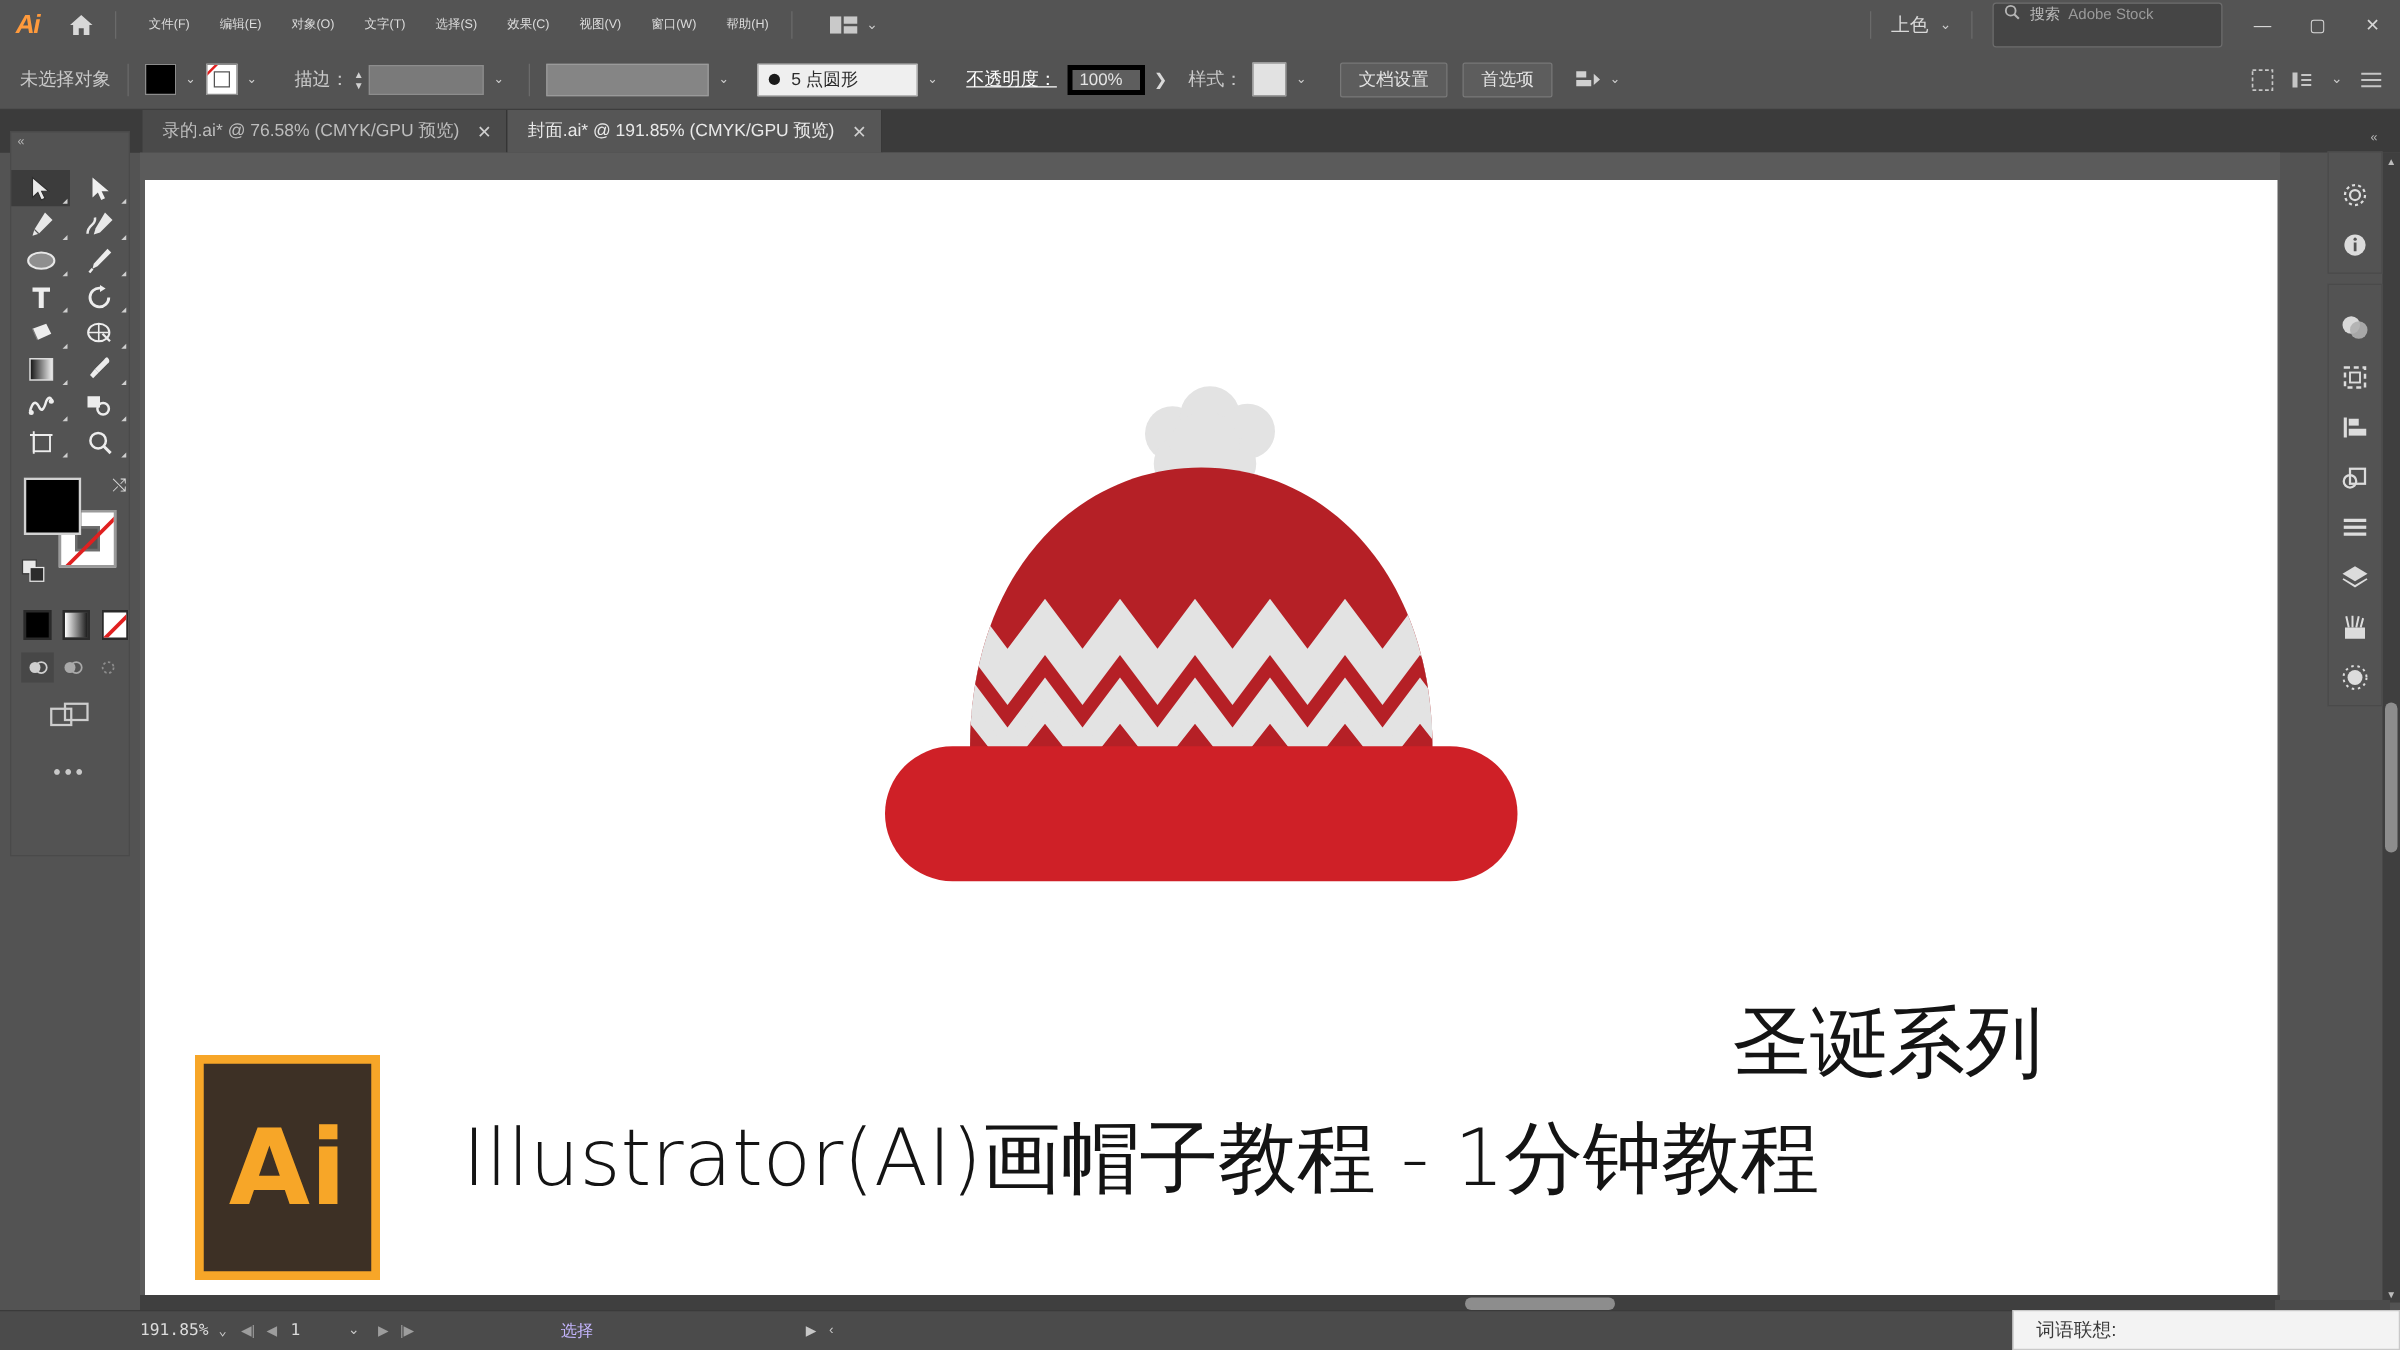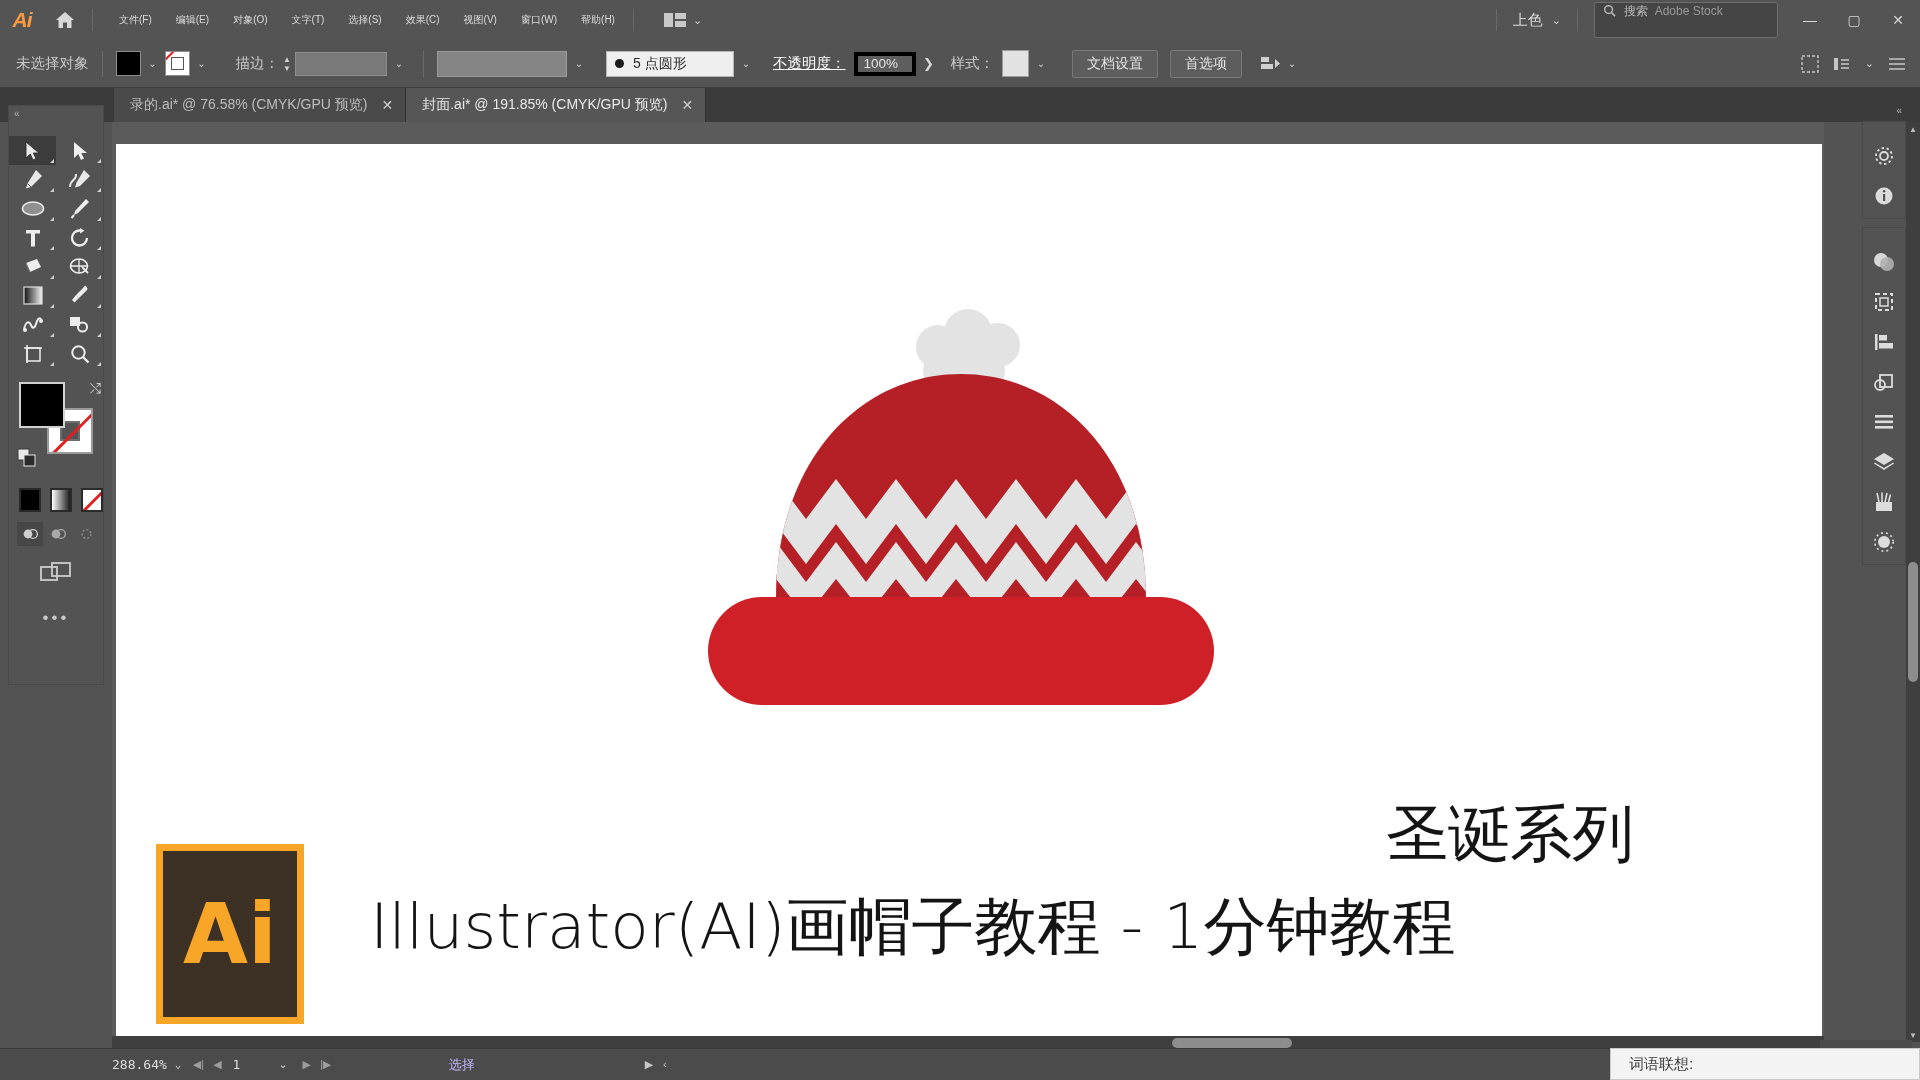--- a/index.html
+++ b/index.html
@@ -729,21 +729,21 @@
             <circle cx="11" cy="11" r="6" fill="#dcdcdc"></circle>
             <circle cx="11" cy="11" r="9.2" fill="none" stroke="#dcdcdc" stroke-width="1.6" stroke-dasharray="2 3"></circle>
           </svg>
       </div>
     </div>
   </div>
 
   <div class="statusbar">
     <div class="sb-gap"></div>
     <div class="sb-zoom">
-      <span>288.64%</span>
+      <span>191.85%</span>
       <span class="chev">⌄</span>
     </div>
     <div class="sb-nav">
       <span class="b">◀|</span>
       <span class="b">◀</span>
     </div>
     <div class="sb-page">1</div>
     <span class="chev">⌄</span>
     <div class="sb-nav" style="margin-left:10px;">
       <span class="b">▶</span>

